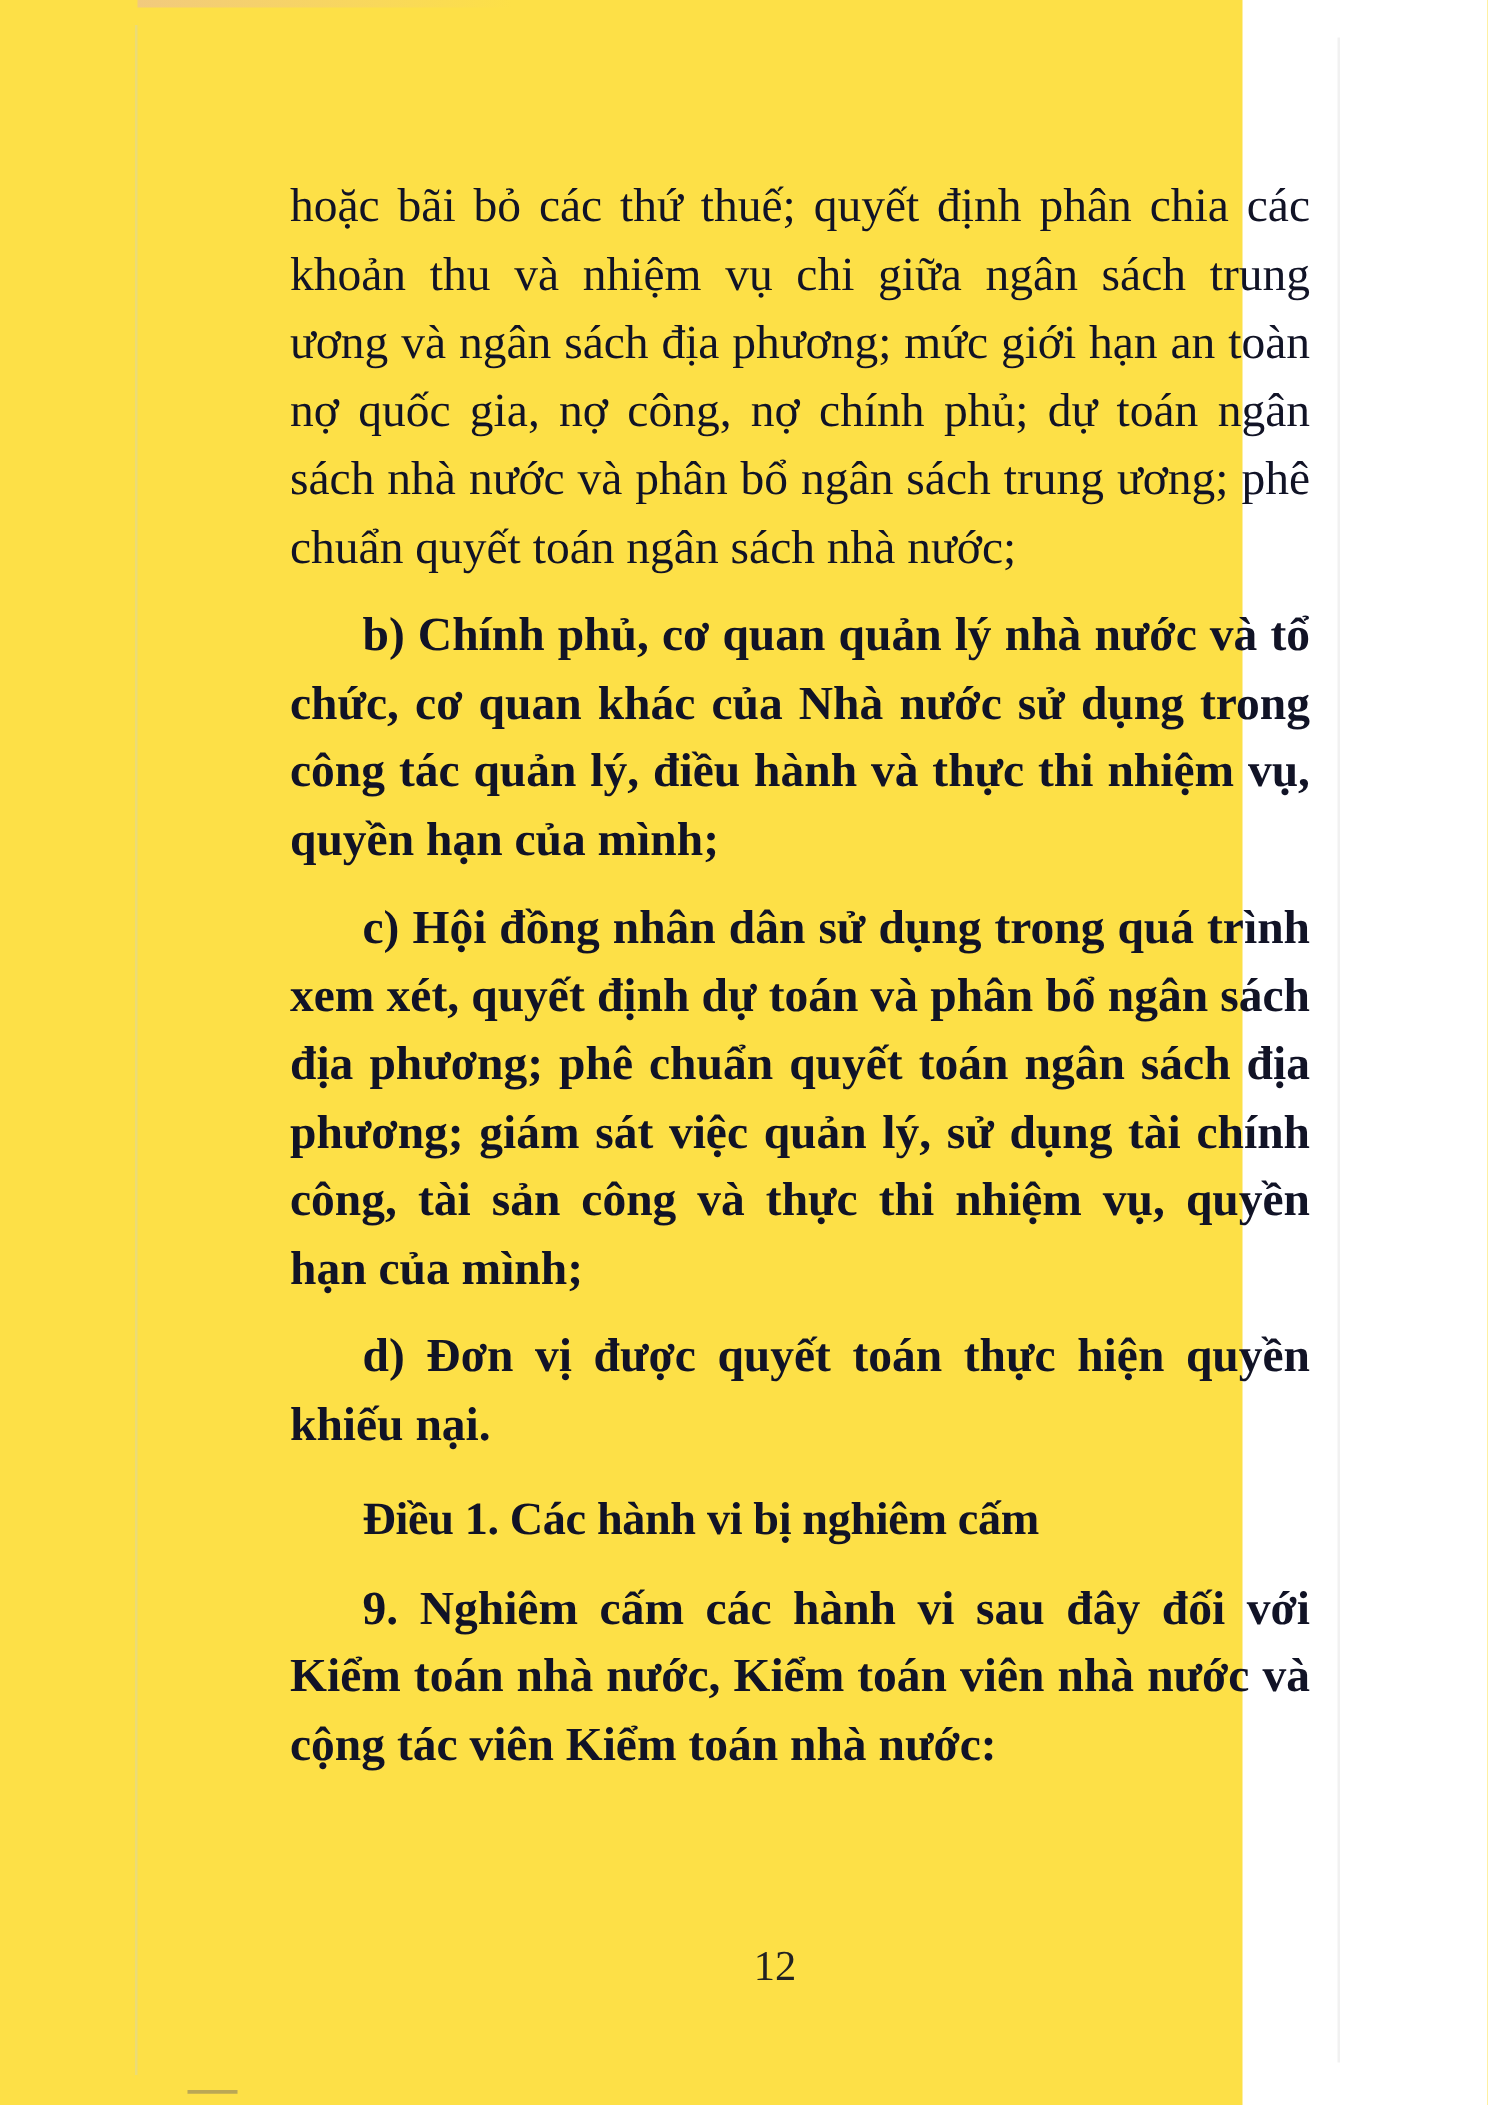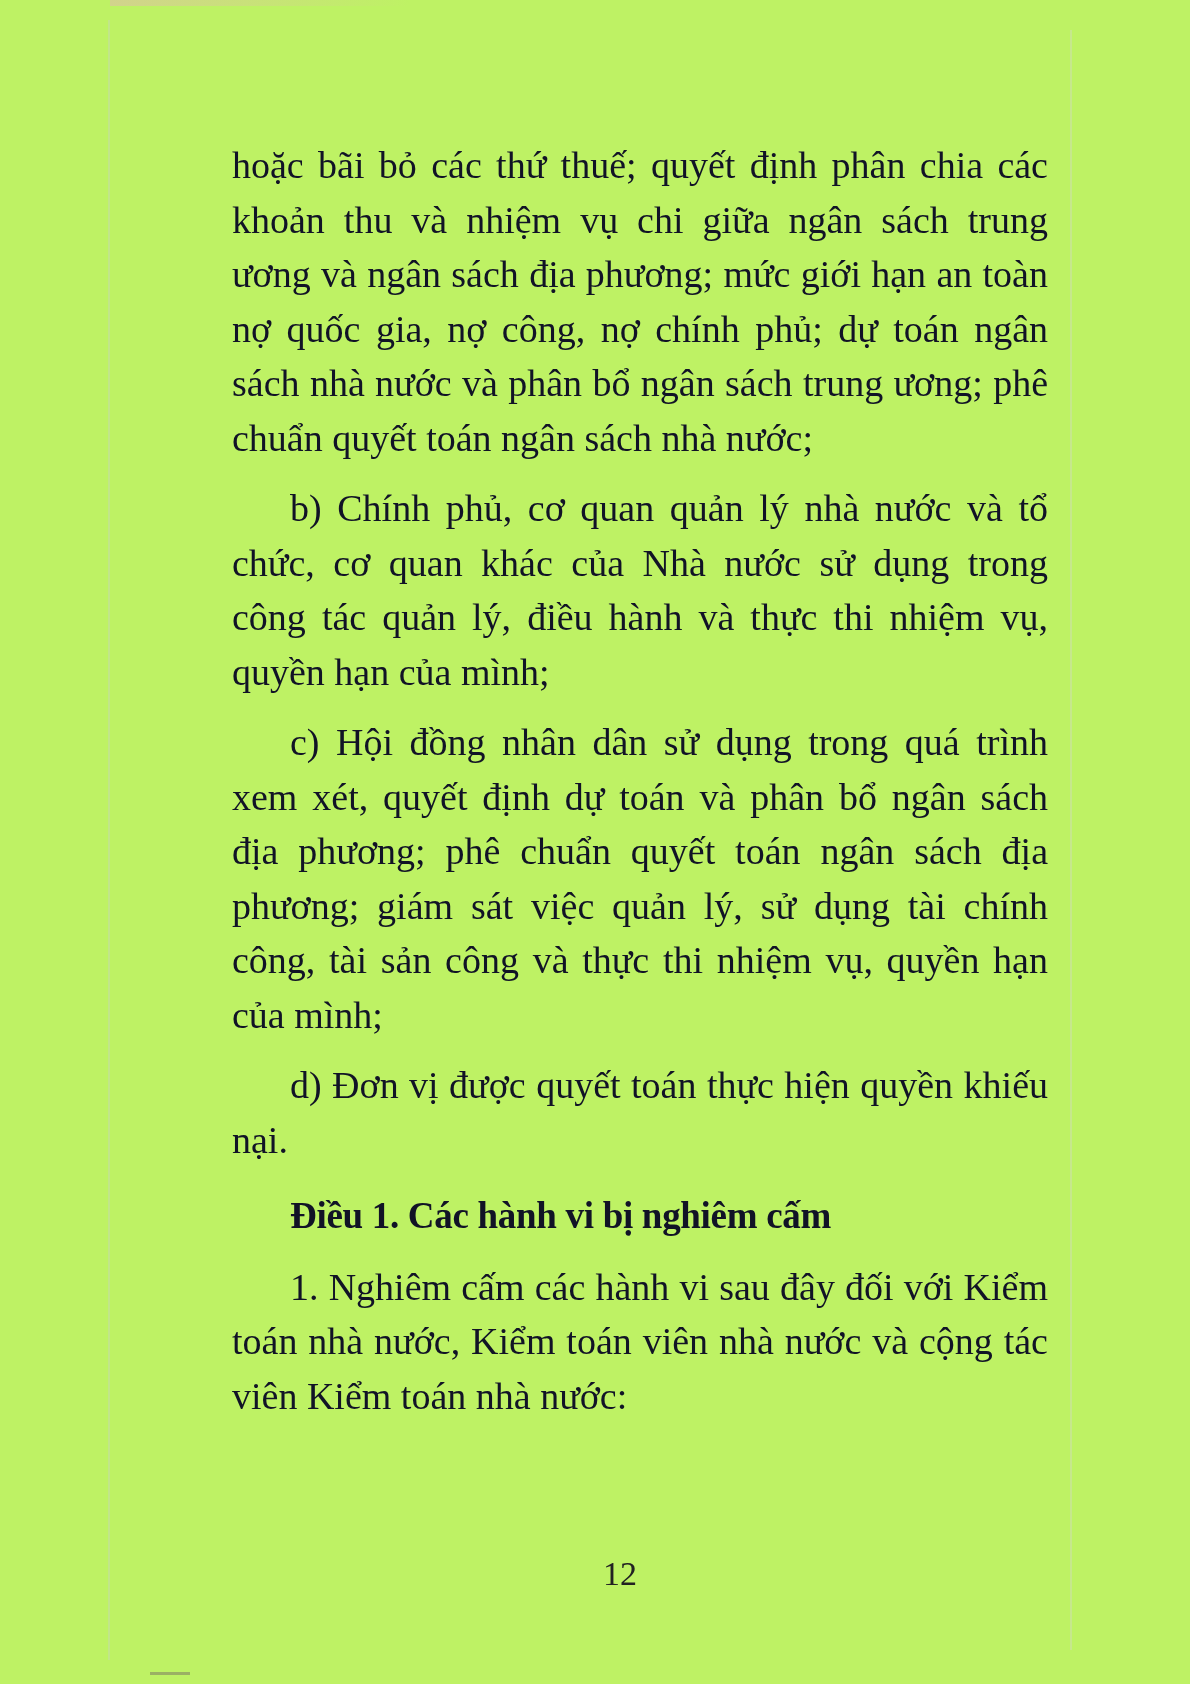--- a/index.html
+++ b/index.html
@@ -11,23 +11,23 @@
       height: 1684px;
       background: #ffffff;
       position: relative;
       overflow: hidden;
       font-family: "Liberation Serif", "DejaVu Serif", serif;
       color: #1a1a2e;
     }
     .page {
       position: absolute;
       left: 0; top: 0;
-      width: 1190px;
+      width: 994px;
       height: 1684px;
-      background: #bef264;
+      background: #fde047;
     }
     .top-edge {
       position: absolute;
       left: 110px; top: 0;
       width: 300px; height: 6px;
       background: linear-gradient(to right, rgba(230,180,180,0.5), rgba(255,255,255,0));
     }
     .left-edge {
       position: absolute;
       left: 108px; top: 20px;
@@ -55,20 +55,21 @@
       line-height: 54.5px;
       text-align: justify;
       color: #111326;
     }
     .para {
       margin: 0;
       text-align: justify;
     }
     .para.indent {
       text-indent: 58px;
+      font-weight: bold;
     }
     .gap {
       height: 16px;
     }
     .heading {
       font-weight: bold;
       margin: 0;
       text-indent: 58px;
       font-size: 37px;
       letter-spacing: -0.3px;
@@ -96,17 +97,17 @@
     <p class="para">hoặc bãi bỏ các thứ thuế; quyết định phân chia các khoản thu và nhiệm vụ chi giữa ngân sách trung ương và ngân sách địa phương; mức giới hạn an toàn nợ quốc gia, nợ công, nợ chính phủ; dự toán ngân sách nhà nước và phân bổ ngân sách trung ương; phê chuẩn quyết toán ngân sách nhà nước;</p>
     <div class="gap"></div>
     <p class="para indent">b) Chính phủ, cơ quan quản lý nhà nước và tổ chức, cơ quan khác của Nhà nước sử dụng trong công tác quản lý, điều hành và thực thi nhiệm vụ, quyền hạn của mình;</p>
     <div class="gap"></div>
     <p class="para indent">c) Hội đồng nhân dân sử dụng trong quá trình xem xét, quyết định dự toán và phân bổ ngân sách địa phương; phê chuẩn quyết toán ngân sách địa phương; giám sát việc quản lý, sử dụng tài chính công, tài sản công và thực thi nhiệm vụ, quyền hạn của mình;</p>
     <div class="gap"></div>
     <p class="para indent">d) Đơn vị được quyết toán thực hiện quyền khiếu nại.</p>
     <div class="gap" style="height:22px"></div>
     <p class="heading">Điều 1. Các hành vi bị nghiêm cấm</p>
     <div class="gap"></div>
-    <p class="para indent">1. Nghiêm cấm các hành vi sau đây đối với Kiểm toán nhà nước, Kiểm toán viên nhà nước và cộng tác viên Kiểm toán nhà nước:</p>
+    <p class="para indent">9. Nghiêm cấm các hành vi sau đây đối với Kiểm toán nhà nước, Kiểm toán viên nhà nước và cộng tác viên Kiểm toán nhà nước:</p>
   </div>
 
   <div class="page-number">12</div>
 </div>
 
 </body></html>

